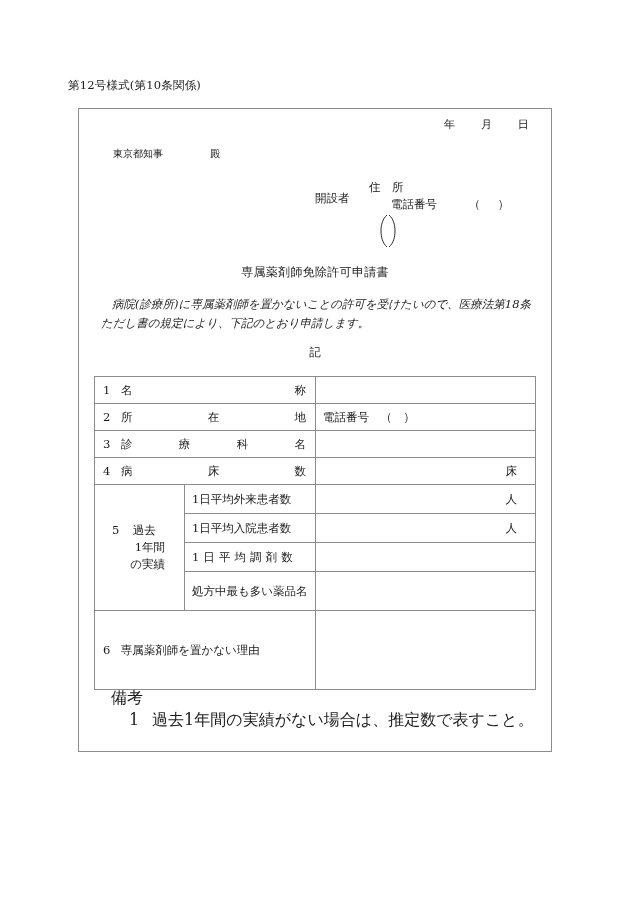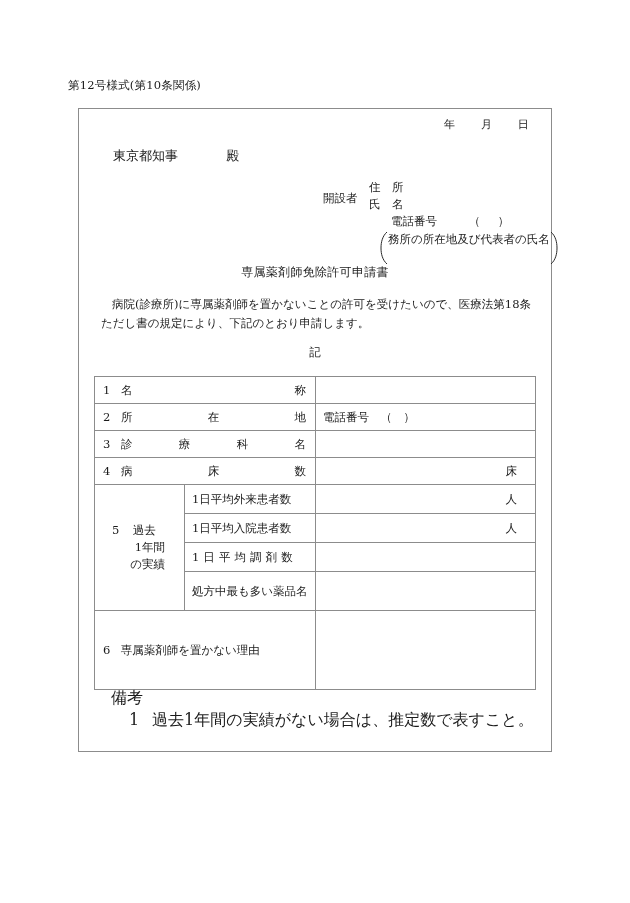--- a/index.html
+++ b/index.html
@@ -53,36 +53,36 @@
     letter-spacing: 0.2px;
     white-space: nowrap;
   }
   .date-line span { margin-left: 22px; }
   .date-line span:first-child { margin-left: 0; }
 
   .addressee {
     position: absolute;
     left: 34px;
     top: 38px;
-    font-size: 13px;
+    font-size: 10px;
     white-space: nowrap;
   }
   .addressee .hon { margin-left: 44px; }
 
   
   .founder {
     position: absolute;
     left: 232px;
     top: 70px;
     font-size: 11.5px;
     white-space: nowrap;
   }
   .founder-label {
     position: absolute;
-    left: 12px;
+    left: 4px;
     top: 12px;
   }
   .founder-fields {
     margin-left: 58px;
   }
   .ff-row {
     height: 17px;
     line-height: 17px;
     white-space: nowrap;
   }
@@ -121,20 +121,21 @@
   }
 
   .body-text {
     position: absolute;
     left: 22px;
     right: 20px;
     top: 186px;
     font-size: 11.5px;
     line-height: 19px;
     text-align: justify;
+    font-style: italic;
   }
   .body-text .ind { padding-left: 11px; }
 
   .ki {
     position: absolute;
     left: 0;
     right: 0;
     top: 236px;
     text-align: center;
     font-size: 11.5px;
@@ -256,36 +257,32 @@
     <div class="addressee">
       <span>東京都知事</span>
       <span class="hon">殿</span>
     </div>
 
     <div class="founder">
       <div class="founder-label">開設者</div>
       <div class="founder-fields">
         <div class="ff-row">
           <span>住　所</span>
-        </div>
-        <div class="ff-row">
-          <span>氏　名</span>
         </div>
         <div class="ff-row tel">
           <span>電話番号</span>
           <span class="paren">（　）</span>
         </div>
         <div class="note-brace">
           <span class="brace">
             <svg width="9" height="34" viewBox="0 0 9 34">
               <path d="M8 1 C3.5 5, 2 11, 2 17 C2 23, 3.5 29, 8 33" fill="none" stroke="#2a2a2a" stroke-width="1"></path>
             </svg>
           </span>
           <span class="note-lines">
-            <div>務所の所在地及び代表者の氏名</div>
           </span>
           <span class="brace">
             <svg width="9" height="34" viewBox="0 0 9 34">
               <path d="M1 1 C5.5 5, 7 11, 7 17 C7 23, 5.5 29, 1 33" fill="none" stroke="#2a2a2a" stroke-width="1"></path>
             </svg>
           </span>
         </div>
       </div>
     </div>
 

